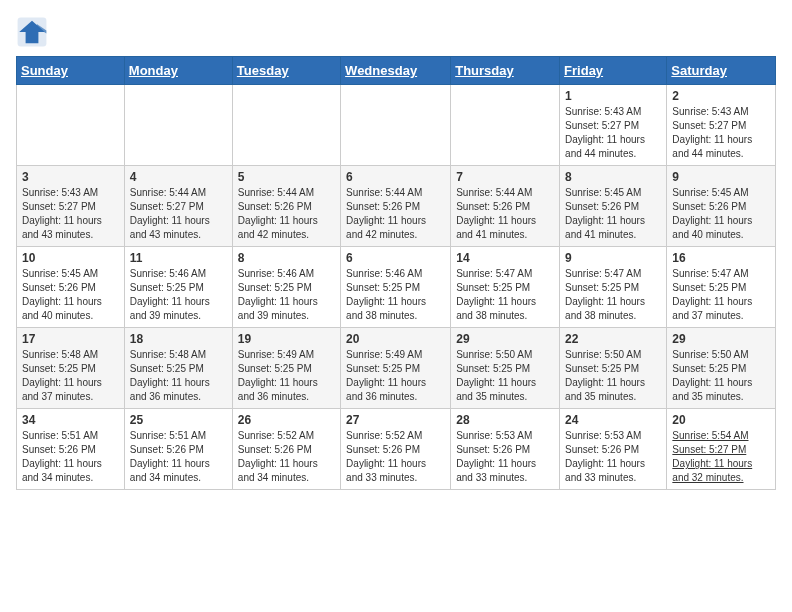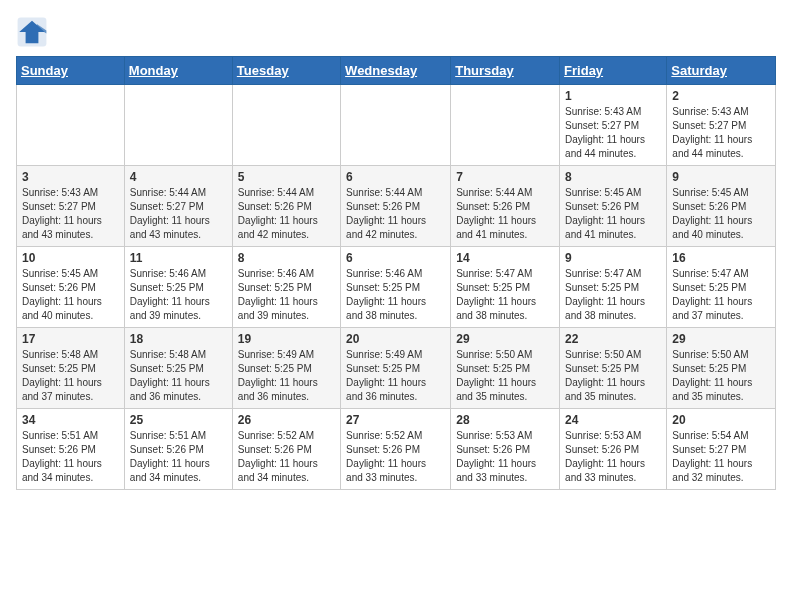--- a/index.html
+++ b/index.html
@@ -309,19 +309,19 @@
 Daylight: 11 hours and 33 minutes.</div>
         </td>
         <td>
           <span class="day-number">24</span>
           <div class="day-info" style="white-space: pre-line;">Sunrise: 5:53 AM
 Sunset: 5:26 PM
 Daylight: 11 hours and 33 minutes.</div>
         </td>
         <td>
           <span class="day-number">20</span>
-          <div class="day-info" style="white-space: pre-line;">Sunrise: 5:54 AM
+          <div class="day-info" style="white-space: pre-line; text-decoration: underline;">Sunrise: 5:54 AM
 Sunset: 5:27 PM
 Daylight: 11 hours and 32 minutes.</div>
         </td>
       </tr>
     </tbody>
 </table>
 
 </body></html>

